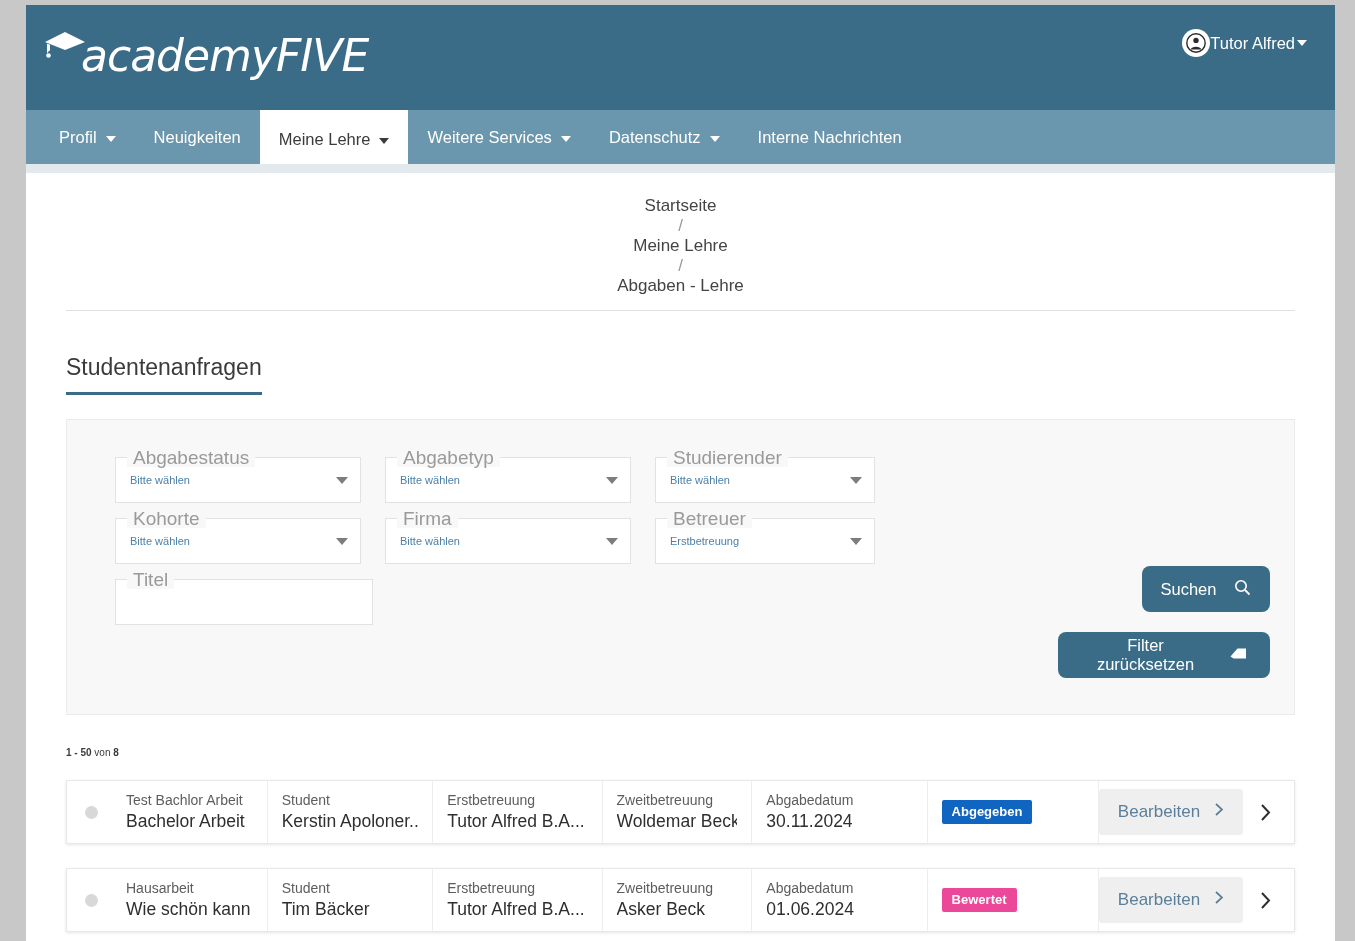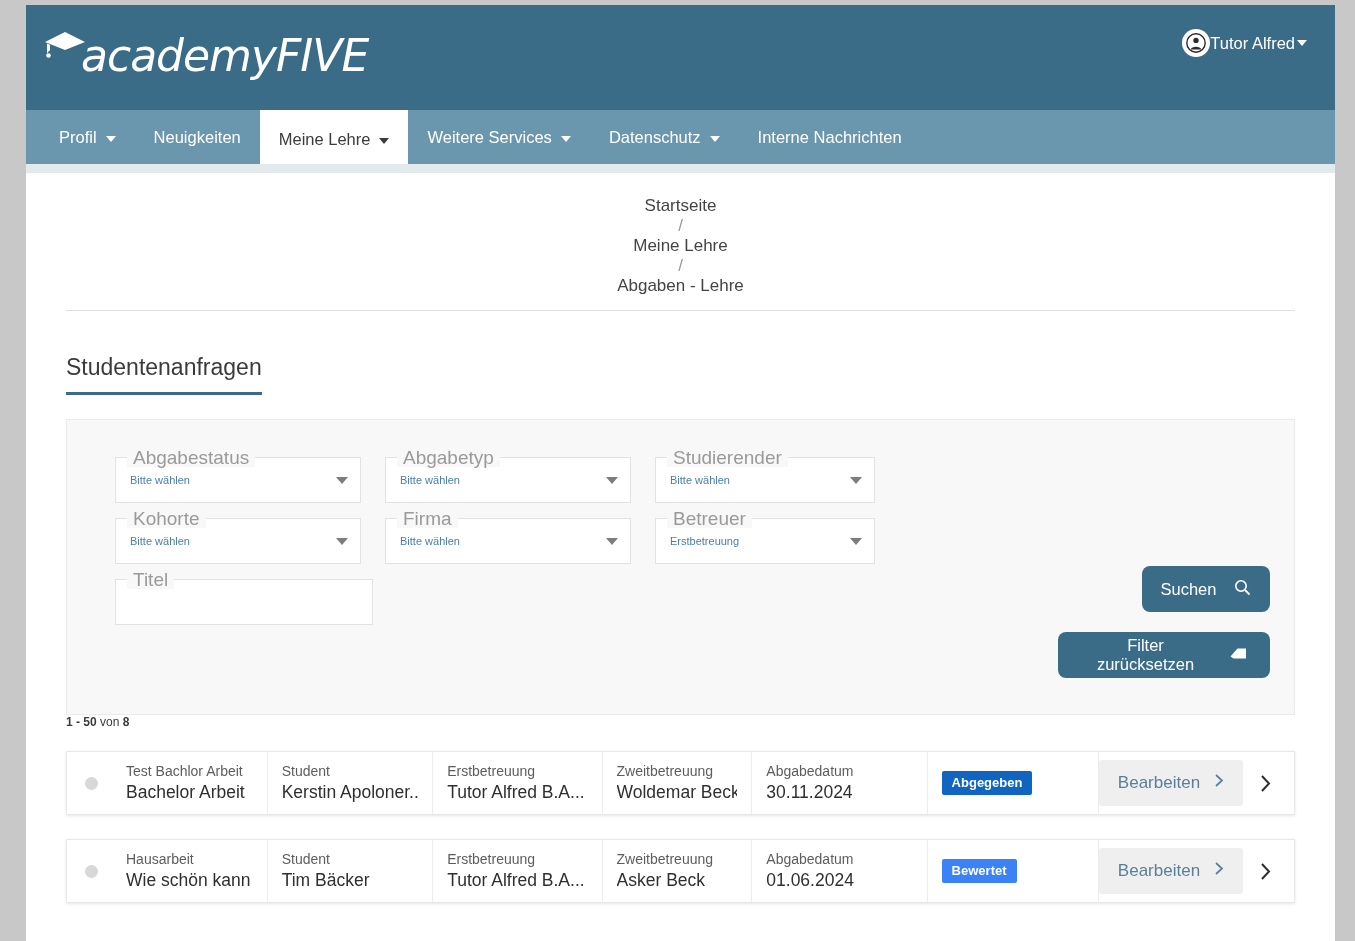--- a/index.html
+++ b/index.html
@@ -190,21 +190,22 @@
     height: 46px;
     padding: 0 22px;
     cursor: pointer;
     border-radius: 8px;
   }
   .btn.search { width: 128px; }
   .btn.reset { width: 212px; }
 
   
   .result-count {
-    font-size: 12px;
+    margin-top: 32px;
+    font-size: 10px;
     color: #3b3b3b;
   }
   .result-count b { font-weight: bold; }
 
   .rows { margin-top: 22px; }
   .row-card {
     background: #ffffff;
     border: 1px solid #e8e8e8;
     box-shadow: 0 1px 3px rgba(0,0,0,0.10);
     height: 64px;
@@ -248,21 +249,21 @@
   .badge {
     display: inline-block;
     color: #ffffff;
     font-size: 13px;
     font-weight: bold;
     padding: 4px 10px 5px 10px;
     border-radius: 2px;
     white-space: nowrap;
   }
   .badge.abgegeben { background: #1065c0; }
-  .badge.bewertet  { background: #3b82f6; text-align: center; }
+  .badge.bewertet  { background: #ec4899; text-align: center; }
   .c-action {
     flex: 1;
     display: flex; justify-content: flex-end;
     gap: 16px;
     padding-right: 4px;
   }
   .btn-edit {
     background: #efefef;
     border: none;
     color: #5b7f99;

